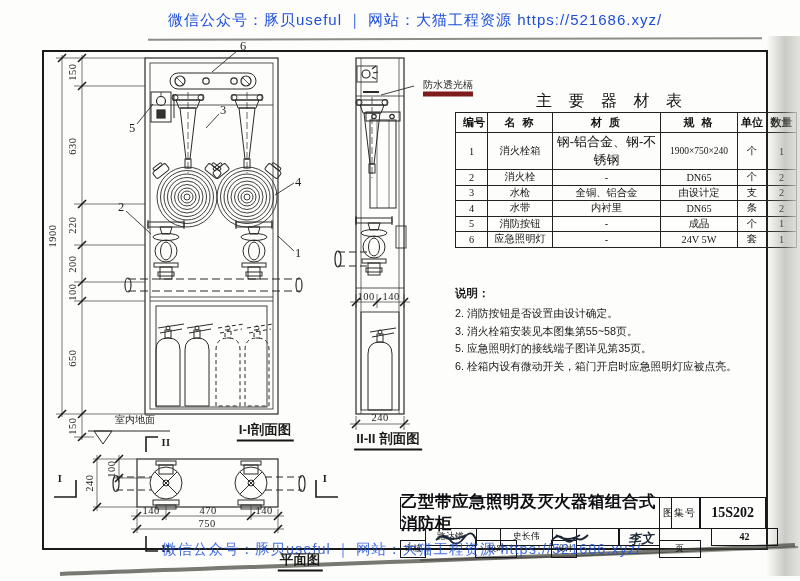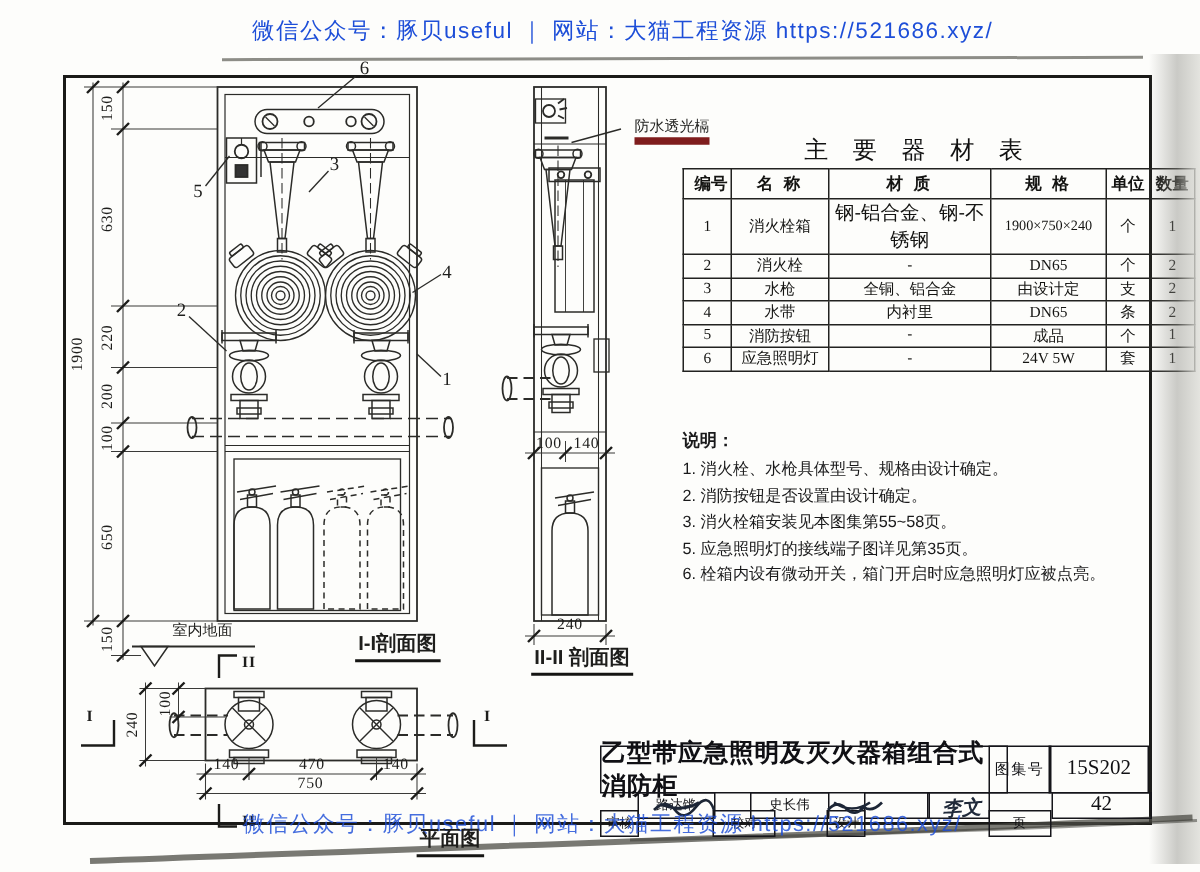--- a/index.html
+++ b/index.html
@@ -33,21 +33,21 @@
   .notes{position:absolute;left:455px;top:286px;width:320px;z-index:5;color:#19191a;}
   .notes .nt{font-size:11.5px;font-weight:bold;margin-bottom:4px;}
   .notes .ni{font-size:10.8px;line-height:17.5px;}
   
   .tb{position:absolute;left:400px;top:497px;width:366px;height:49px;z-index:10;
       background:rgba(255,255,255,.0);}
   .tb .cell{position:absolute;border:1.4px solid #15151a;box-sizing:border-box;
             display:flex;align-items:center;justify-content:center;color:#101014;}
   .tb .big{font-size:16.5px;font-weight:bold;letter-spacing:.5px;}
   .tb .lab{font-size:10px;letter-spacing:1px;}
-  .tb .num{font-size:14px;font-weight:normal;font-family:"Liberation Serif","DejaVu Serif",serif;}
+  .tb .num{font-size:14px;font-weight:bold;font-family:"Liberation Serif","DejaVu Serif",serif;}
   .tb .tiny{font-size:8.5px;letter-spacing:0;margin-top:12px;}
   .tb .name{font-size:9px;filter:blur(.4px);}
   .sig{position:absolute;z-index:12;color:#202a3a;font-style:italic;font-weight:bold;
        font-family:"Liberation Serif","DejaVu Serif",serif;transform:rotate(-4deg);}
   .swoosh{position:absolute;left:0;top:0;z-index:7;pointer-events:none;}
 </style>
 </head>
 <body>
 
 <div class="page">
@@ -397,40 +397,39 @@
       <td>-</td>
       <td class="spec">24V 5W</td>
       <td>套</td>
       <td class="spec">1</td>
     </tr>
   </tbody>
     </table>
 
   <div class="notes">
     <div class="nt">说明：</div>
-    <div class="ni">1. 消火栓、水枪具体型号、规格由设计确定。</div>
     <div class="ni">2. 消防按钮是否设置由设计确定。</div>
     <div class="ni">3. 消火栓箱安装见本图集第55~58页。</div>
     <div class="ni">5. 应急照明灯的接线端子图详见第35页。</div>
     <div class="ni">6. 栓箱内设有微动开关，箱门开启时应急照明灯应被点亮。</div>
   </div>
 
   <div class="tb">
     <div class="cell big" style="left:0;top:0;width:272px;height:32px;">乙型带应急照明及灭火器箱组合式消防柜</div>
     <div class="cell lab" style="left:258.6px;top:0;width:42px;height:32px;">图集号</div>
     <div class="cell num" style="left:299.2px;top:0;width:66.8px;height:32px;">15S202</div>
     <div class="cell tiny" style="left:0;top:30.6px;width:26px;height:18.4px;">审核</div>
     <div class="cell name" style="left:24.6px;top:30.6px;width:52px;height:18.4px;">路达锵</div>
     <div class="cell tiny" style="left:75.2px;top:30.6px;width:42px;height:18.4px;">校对</div>
     <div class="cell name" style="left:99.8px;top:30.6px;width:53px;height:18.4px;">史长伟</div>
     <div class="cell tiny" style="left:151.4px;top:30.6px;width:26px;height:18.4px;">设计</div>
     <div class="cell" style="left:176px;top:30.6px;width:43.6px;height:18.4px;"></div>
     <div class="cell" style="left:218.2px;top:30.6px;width:41.8px;height:18.4px;"></div>
     <div class="cell tiny" style="left:258.6px;top:30.6px;width:42px;height:18.4px;">页</div>
-    <div class="cell num" style="left:301px;top:30.6px;width:66.8px;height:18.4px;font-size:14px;">42</div>
+    <div class="cell num" style="left:311px;top:30.6px;width:66.8px;height:18.4px;font-size:10px;">42</div>
   </div>
 
   <div class="sig" style="left:628px;top:530px;font-size:13px;">李文</div>
   <svg class="swoosh" width="800" height="581" style="z-index:12;">
     <path d="M436,540 q8,-8 14,0 t14,-2 t12,2 M440,536 q14,6 26,-1" stroke="#1d2636" stroke-width="1.8" fill="none"></path>
     <path d="M552,540 q6,-7 12,-1 t12,-1 q5,4 12,-3 M556,535 q12,8 24,0" stroke="#1d2636" stroke-width="1.8" fill="none"></path>
   </svg>
 
   <div class="wm footer" style="left:162px;top:540px;">微信公众号：豚贝useful ｜ 网站：大猫工程资源 https://521686.xyz/</div>
 

